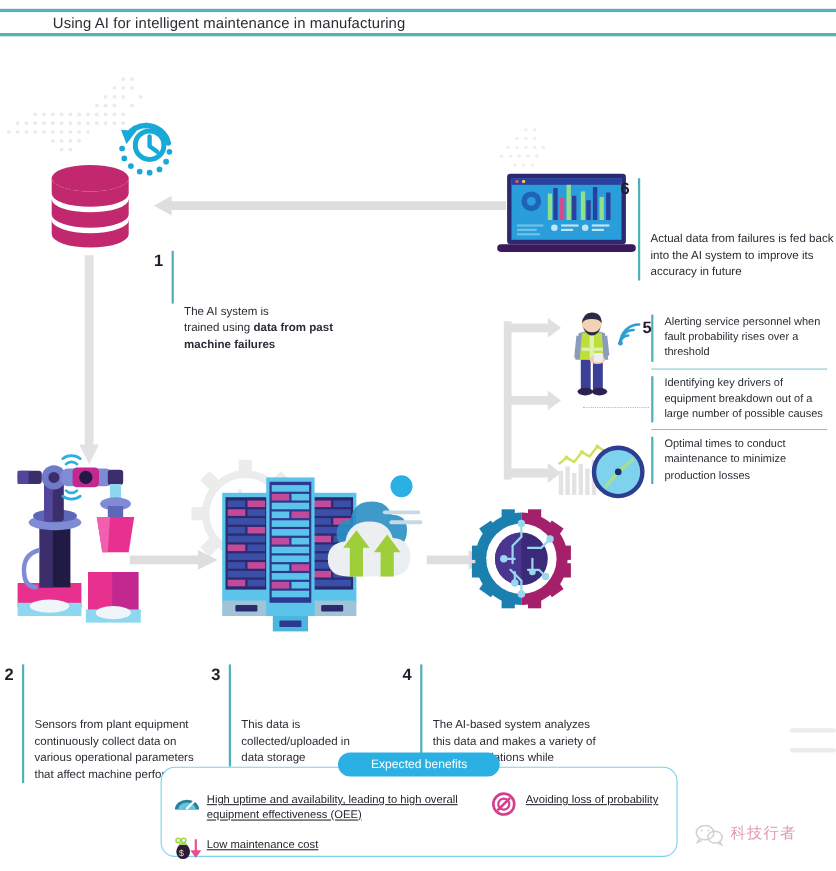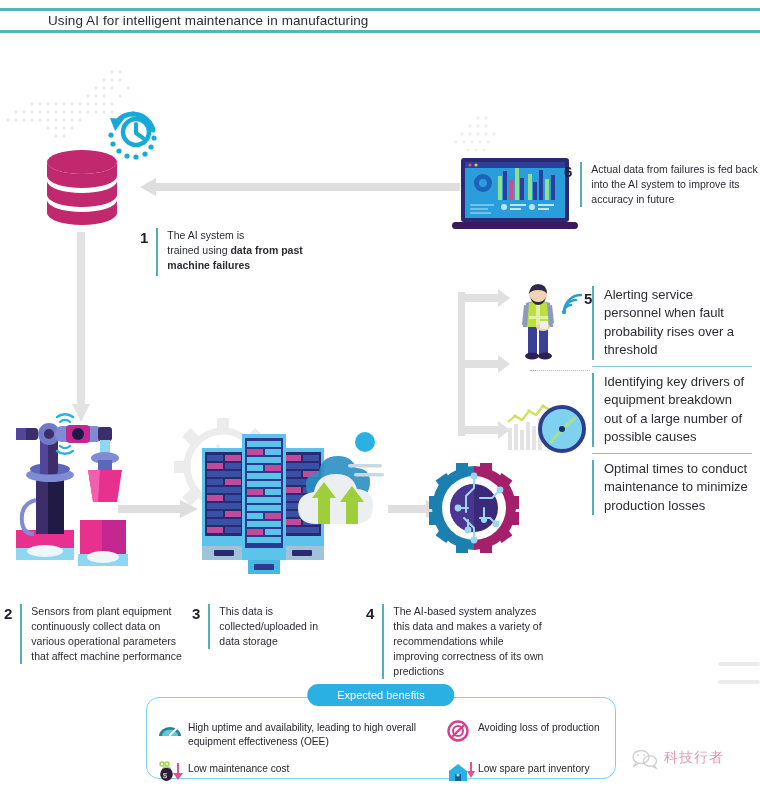--- a/index.html
+++ b/index.html
@@ -37,51 +37,51 @@
   }
   .step-num {
     font-size: 15px; font-weight: bold; color: #1f1f2b;
     margin-right: 8px; line-height: 1.15; padding-top: 1px;
   }
   .step-rule {
     width: 2px; background: #4fb0b8; align-self: stretch; margin-right: 9px;
     flex: 0 0 2px;
   }
   .step-text {
-    font-size: 10.5px; line-height: 1.42; color: #2b2b35;
+    font-size: 10.5px; line-height: 1.42; color: #2b2b35; margin-top: 48px;
   }
   .step-text b { font-weight: bold; }
 
   
   .outcome-wrap { position: absolute; left: 592px; top: 286px; width: 160px; }
   .outcome {
     position: relative;
     padding: 0 0 0 10px;
     border-left: 2px solid #4fb0b8;
-    font-size: 13px; line-height: 1.42;
+    font-size: 10px; line-height: 1.42;
   }
   .outcome-sep {
     height: 1px; background: #6fc0c6; margin: 6px 0 6px 0; opacity: .85;
   }
 
   
   .benefits {
     position: absolute; left: 146px; top: 697px; width: 470px; height: 82px;
     border: 1.6px solid #79d2f0; border-radius: 13px; background: #fff;
   }
   .benefits-pill {
     position: absolute; left: 50%; top: -14px; transform: translateX(-50%);
     background: #2ab0e2; color: #fff; font-size: 11px; font-weight: normal;
     padding: 5px 30px; border-radius: 13px; white-space: nowrap;
   }
   .benefit-grid {
     position: absolute; left: 10px; top: 22px; width: 450px;
     display: grid; grid-template-columns: 290px 160px; row-gap: 12px;
   }
-  .benefit { display: flex; align-items: flex-start; gap: 5px; }
+  .benefit { display: flex; align-items: flex-start; gap: 5px; text-decoration: underline; }
   .benefit-label { font-size: 10.2px; line-height: 1.35; color: #26262f; padding-top: 1px; }
   .benefit-ico { flex: 0 0 auto; width: 26px; height: 22px; position: relative; }
 
   
   .watermark {
     position: absolute; left: 632px; top: 748px;
     display: flex; align-items: center; gap: 6px;
     opacity: .45;
   }
   .watermark-text { font-size: 14px; color: #be185d; letter-spacing: 1px; }
@@ -594,48 +594,37 @@
       </div>
 
       <div class="benefit">
         <span class="benefit-ico">
           <svg width="24" height="22">
             <circle cx="11" cy="11" r="9.5" fill="none" stroke="#d43f8d" stroke-width="2.4"></circle>
             <circle cx="11" cy="11" r="5" fill="none" stroke="#d43f8d" stroke-width="2"></circle>
             <path d="M6 16 L16 6" stroke="#d43f8d" stroke-width="2.4" stroke-linecap="round"></path>
           </svg>
         </span>
-        <span class="benefit-label">Avoiding loss of production</span>
+        <span class="benefit-label">Avoiding loss of probability</span>
       </div>
 
       <div class="benefit">
         <span class="benefit-ico">
           <svg width="30" height="22">
             <path d="M6 7 q-5 6 -1 11 q4 4 9 0 q4 -5 -1 -11 z" fill="#2b1c3d"></path>
             <path d="M6 7 q3 -2 7 0" stroke="#9fd84a" stroke-width="1.6" fill="none"></path>
             <circle cx="5" cy="3" r="2" fill="none" stroke="#9fd84a" stroke-width="1.5"></circle>
             <circle cx="10" cy="3" r="2" fill="none" stroke="#9fd84a" stroke-width="1.5"></circle>
             <text x="8" y="17" font-size="8" fill="#f0e6a8" text-anchor="middle" font-family="Liberation Sans, sans-serif">$</text>
             <polygon points="22,2 22,12 26,12 21,19 16,12 20,12 20,2" fill="#e7508f"></polygon>
           </svg>
         </span>
         <span class="benefit-label">Low maintenance cost</span>
       </div>
 
-      <div class="benefit">
-        <span class="benefit-ico">
-          <svg width="30" height="22">
-            <path d="M2 10 L11 3 L20 10 L20 20 L2 20 Z" fill="#2ab0e2"></path>
-            <rect x="8" y="13" width="6" height="7" fill="#1a5e8c"></rect>
-            <circle cx="11" cy="14" r="1.6" fill="#9fd8ef"></circle>
-            <polygon points="25,1 25,10 28,10 24,17 20,10 23,10 23,1" fill="#e7508f"></polygon>
-          </svg>
-        </span>
-        <span class="benefit-label">Low spare part inventory</span>
-      </div>
 
     </div>
   </div>
 
   <div class="watermark">
     <span>
       <svg width="26" height="20">
         <ellipse cx="9" cy="9" rx="8" ry="6.5" fill="none" stroke="#9a9aa0" stroke-width="1.4"></ellipse>
         <path d="M4 14 l-2 4 l4 -2" fill="none" stroke="#9a9aa0" stroke-width="1.4"></path>
         <circle cx="6" cy="7" r="1" fill="#9a9aa0"></circle>

